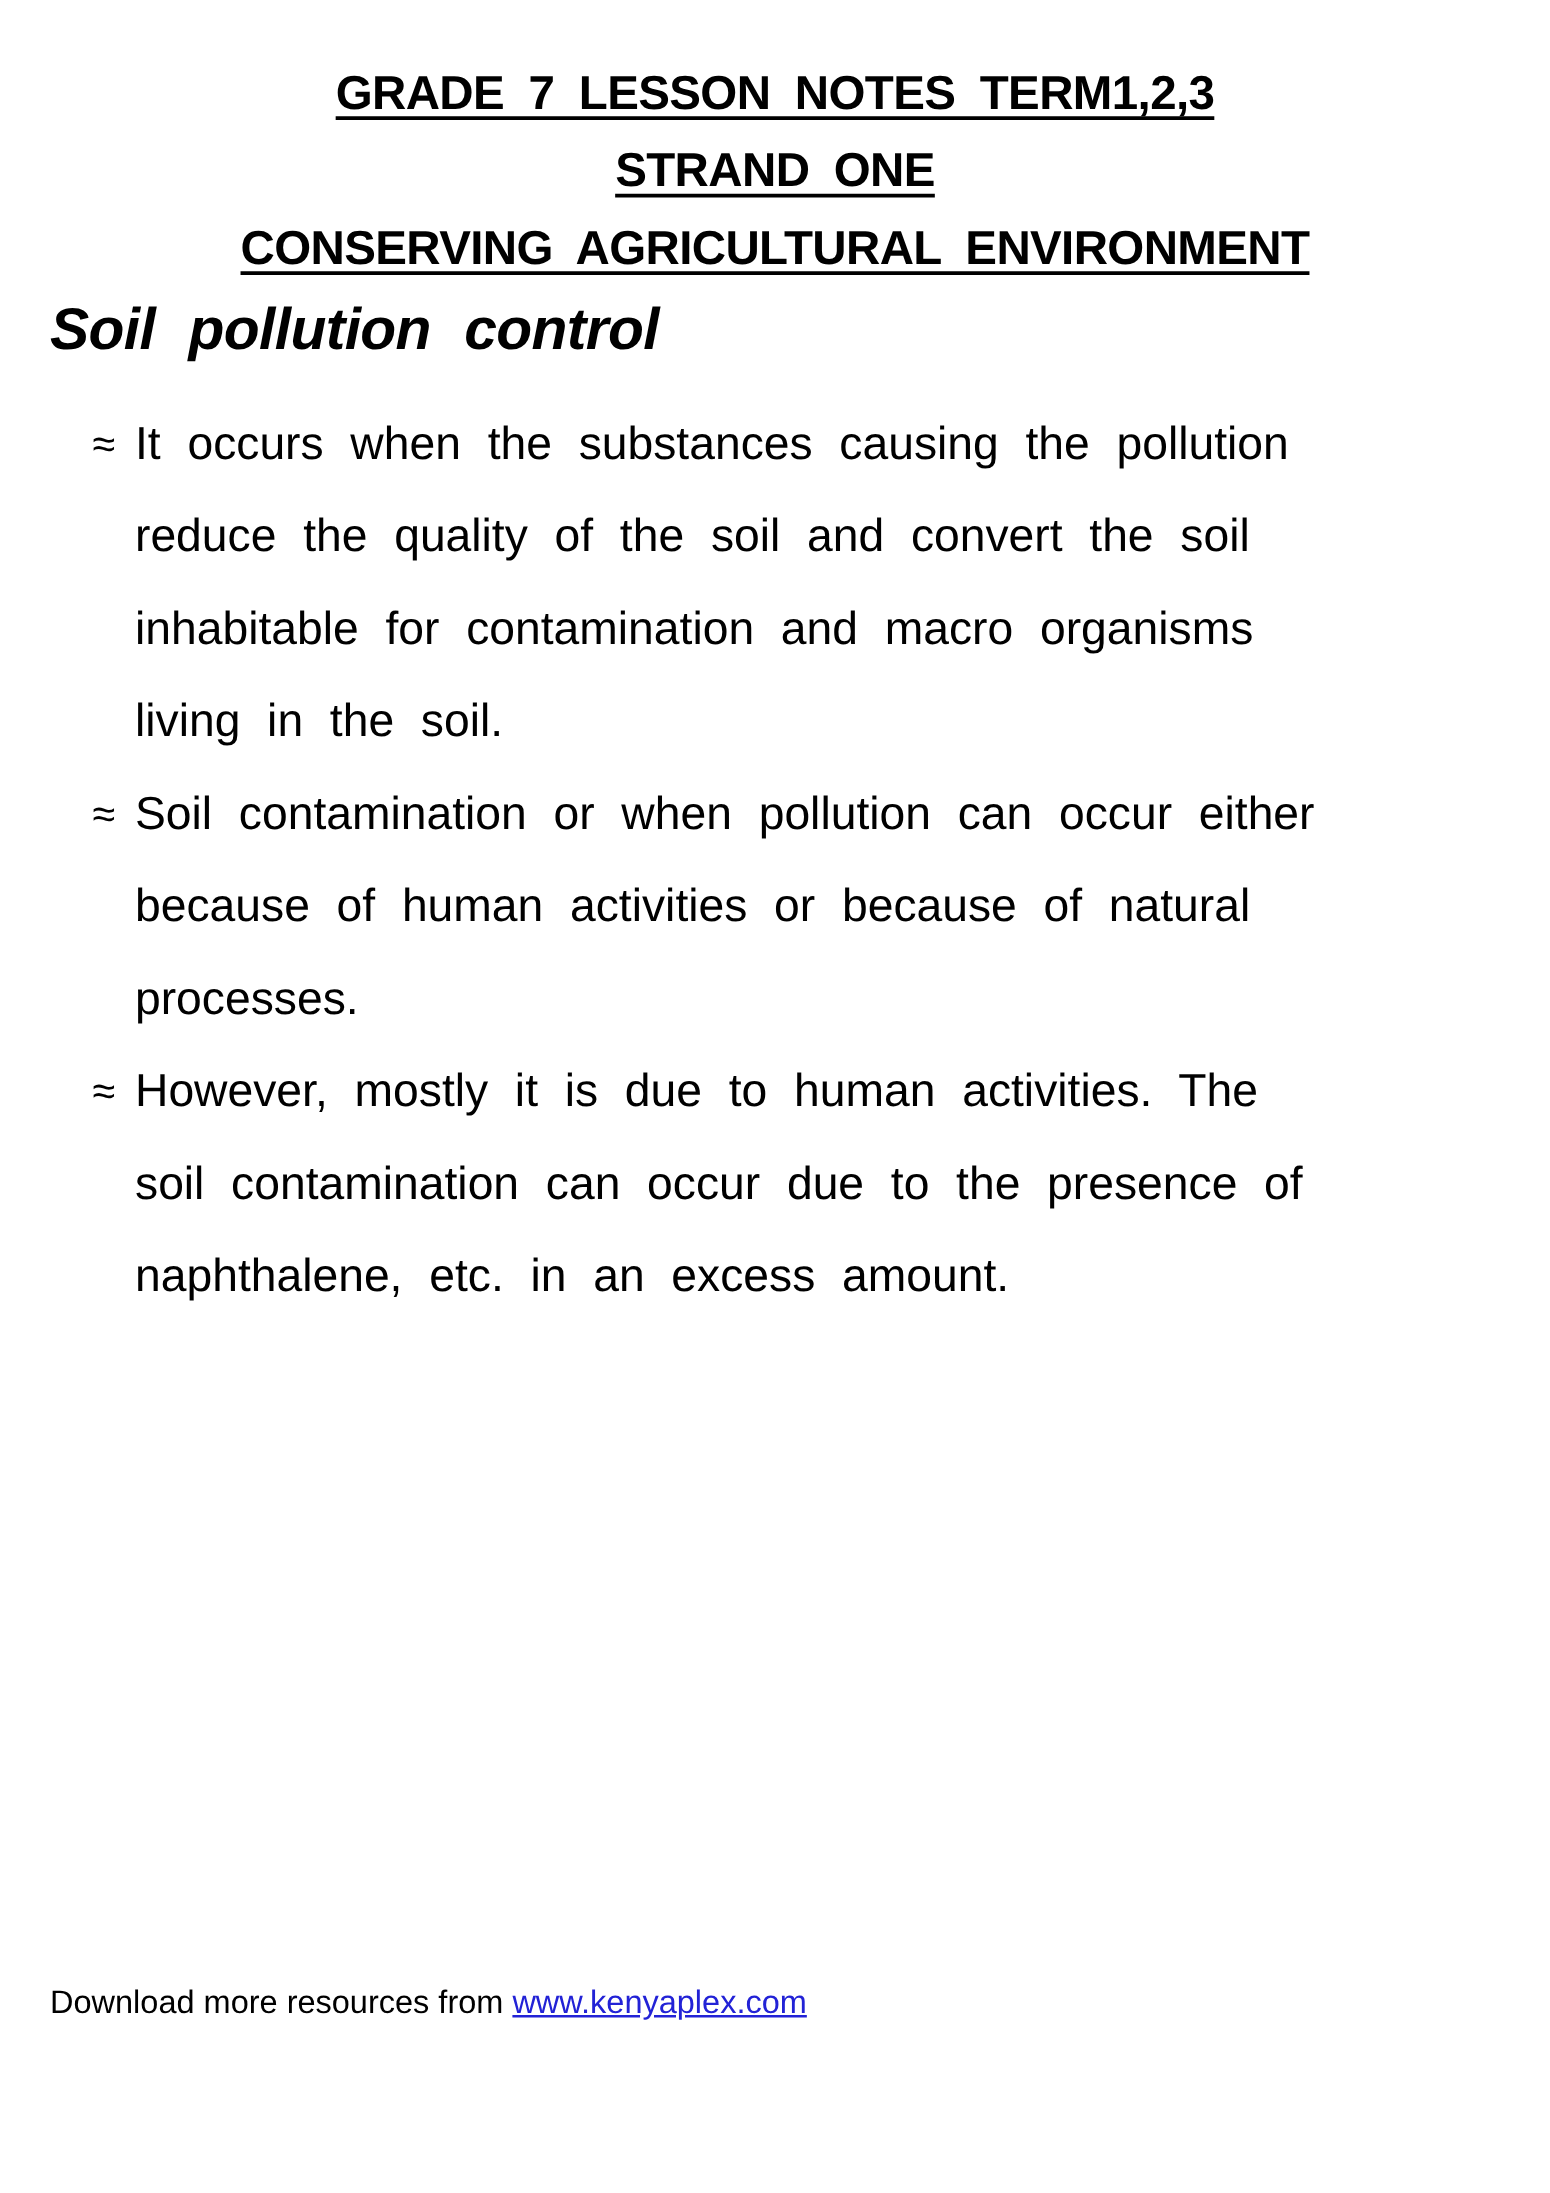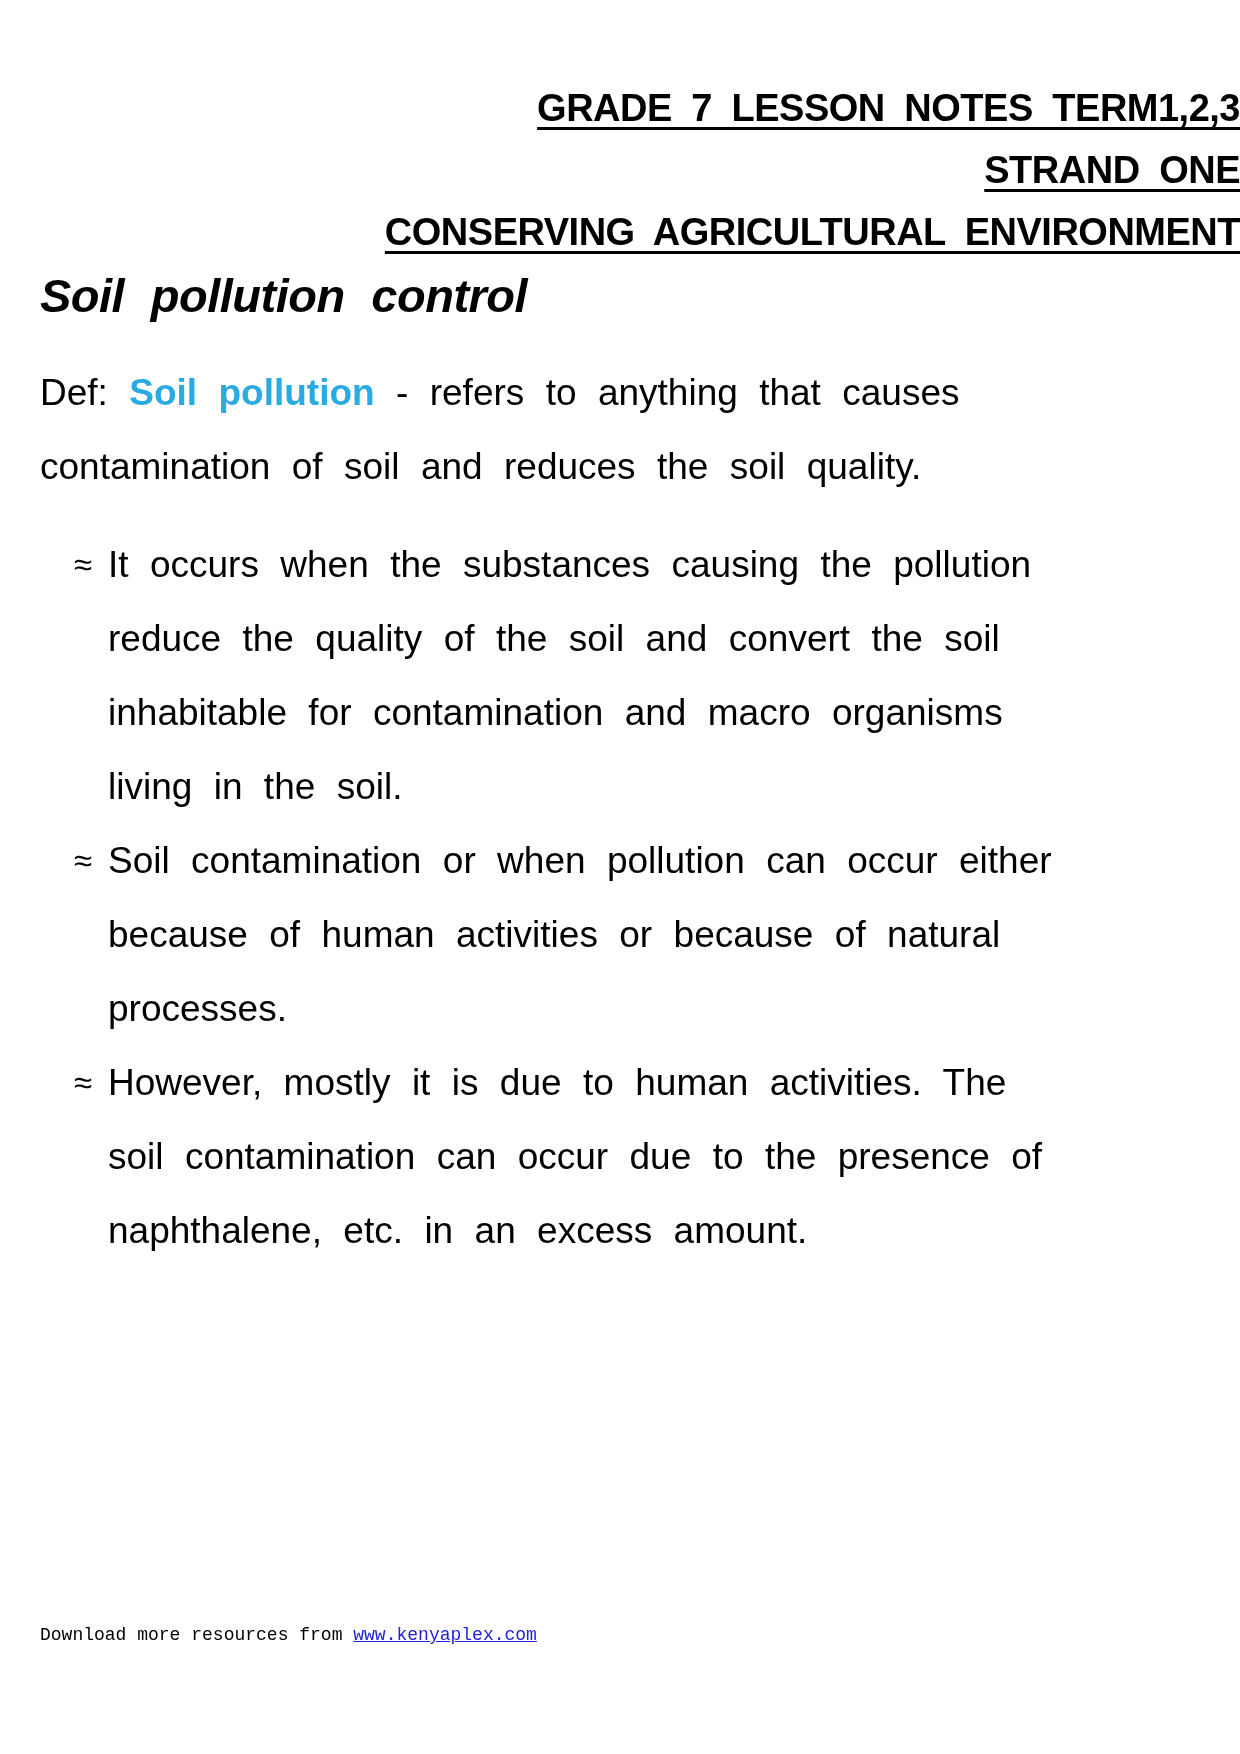--- a/index.html
+++ b/index.html
@@ -6,22 +6,22 @@
   .page {
     position:relative;
     width:1240px; height:1754px;
     margin:0 auto;
     background:#ffffff;
     color:#000;
     font-family:"Liberation Sans", sans-serif;
     overflow:hidden;
   }
   .headings {
-    padding-top:77px;
-    text-align:right;
+    padding-top:44px;
+    text-align:center;
   }
   .heading-line {
     font-size:38px;
     font-weight:bold;
     line-height:62px;
     letter-spacing:-0.5px;
     word-spacing:0.25em;
     text-decoration:underline;
     text-decoration-thickness:3px;
     text-underline-offset:6px;
@@ -53,24 +53,23 @@
     left:34px; top:0;
     font-size:33px;
     line-height:74px;
   }
   .term {
     font-weight:bold;
     color:var(--term-blue, #29ABE2);
   }
   .footer {
     position:absolute;
-    left:40px; top:1618px;
-    font-size:18px;
+    left:40px; top:1584px;
+    font-size:26px;
     line-height:34px;
-    font-family:Liberation Mono, monospace;
   }
   .footer a {
     color:var(--link-blue, #2222D6);
     text-decoration:underline;
     cursor:pointer;
   }
 </style>
 </head>
 <body>
 
@@ -78,24 +77,20 @@
 
   <div class="headings">
     <div class="heading-line">GRADE 7 LESSON NOTES TERM1,2,3</div>
     <div class="heading-line">STRAND ONE</div>
     <div class="heading-line">CONSERVING AGRICULTURAL ENVIRONMENT</div>
   </div>
 
   <div class="subheading">Soil pollution control</div>
 
   <div class="content">
-      <div class="block para">
-        <div class="line"><span>Def: </span><span class="term">Soil pollution</span><span> - refers to anything that causes</span></div>
-        <div class="line"><span>contamination of soil and reduces the soil quality.</span></div>
-      </div>
       <div class="block bullet first">
         <span class="marker">≈</span>
         <div class="line"><span>It occurs when the substances causing the pollution</span></div>
         <div class="line"><span>reduce the quality of the soil and convert the soil</span></div>
         <div class="line"><span>inhabitable for contamination and macro organisms</span></div>
         <div class="line"><span>living in the soil.</span></div>
       </div>
       <div class="block bullet">
         <span class="marker">≈</span>
         <div class="line"><span>Soil contamination or when pollution can occur either</span></div>

